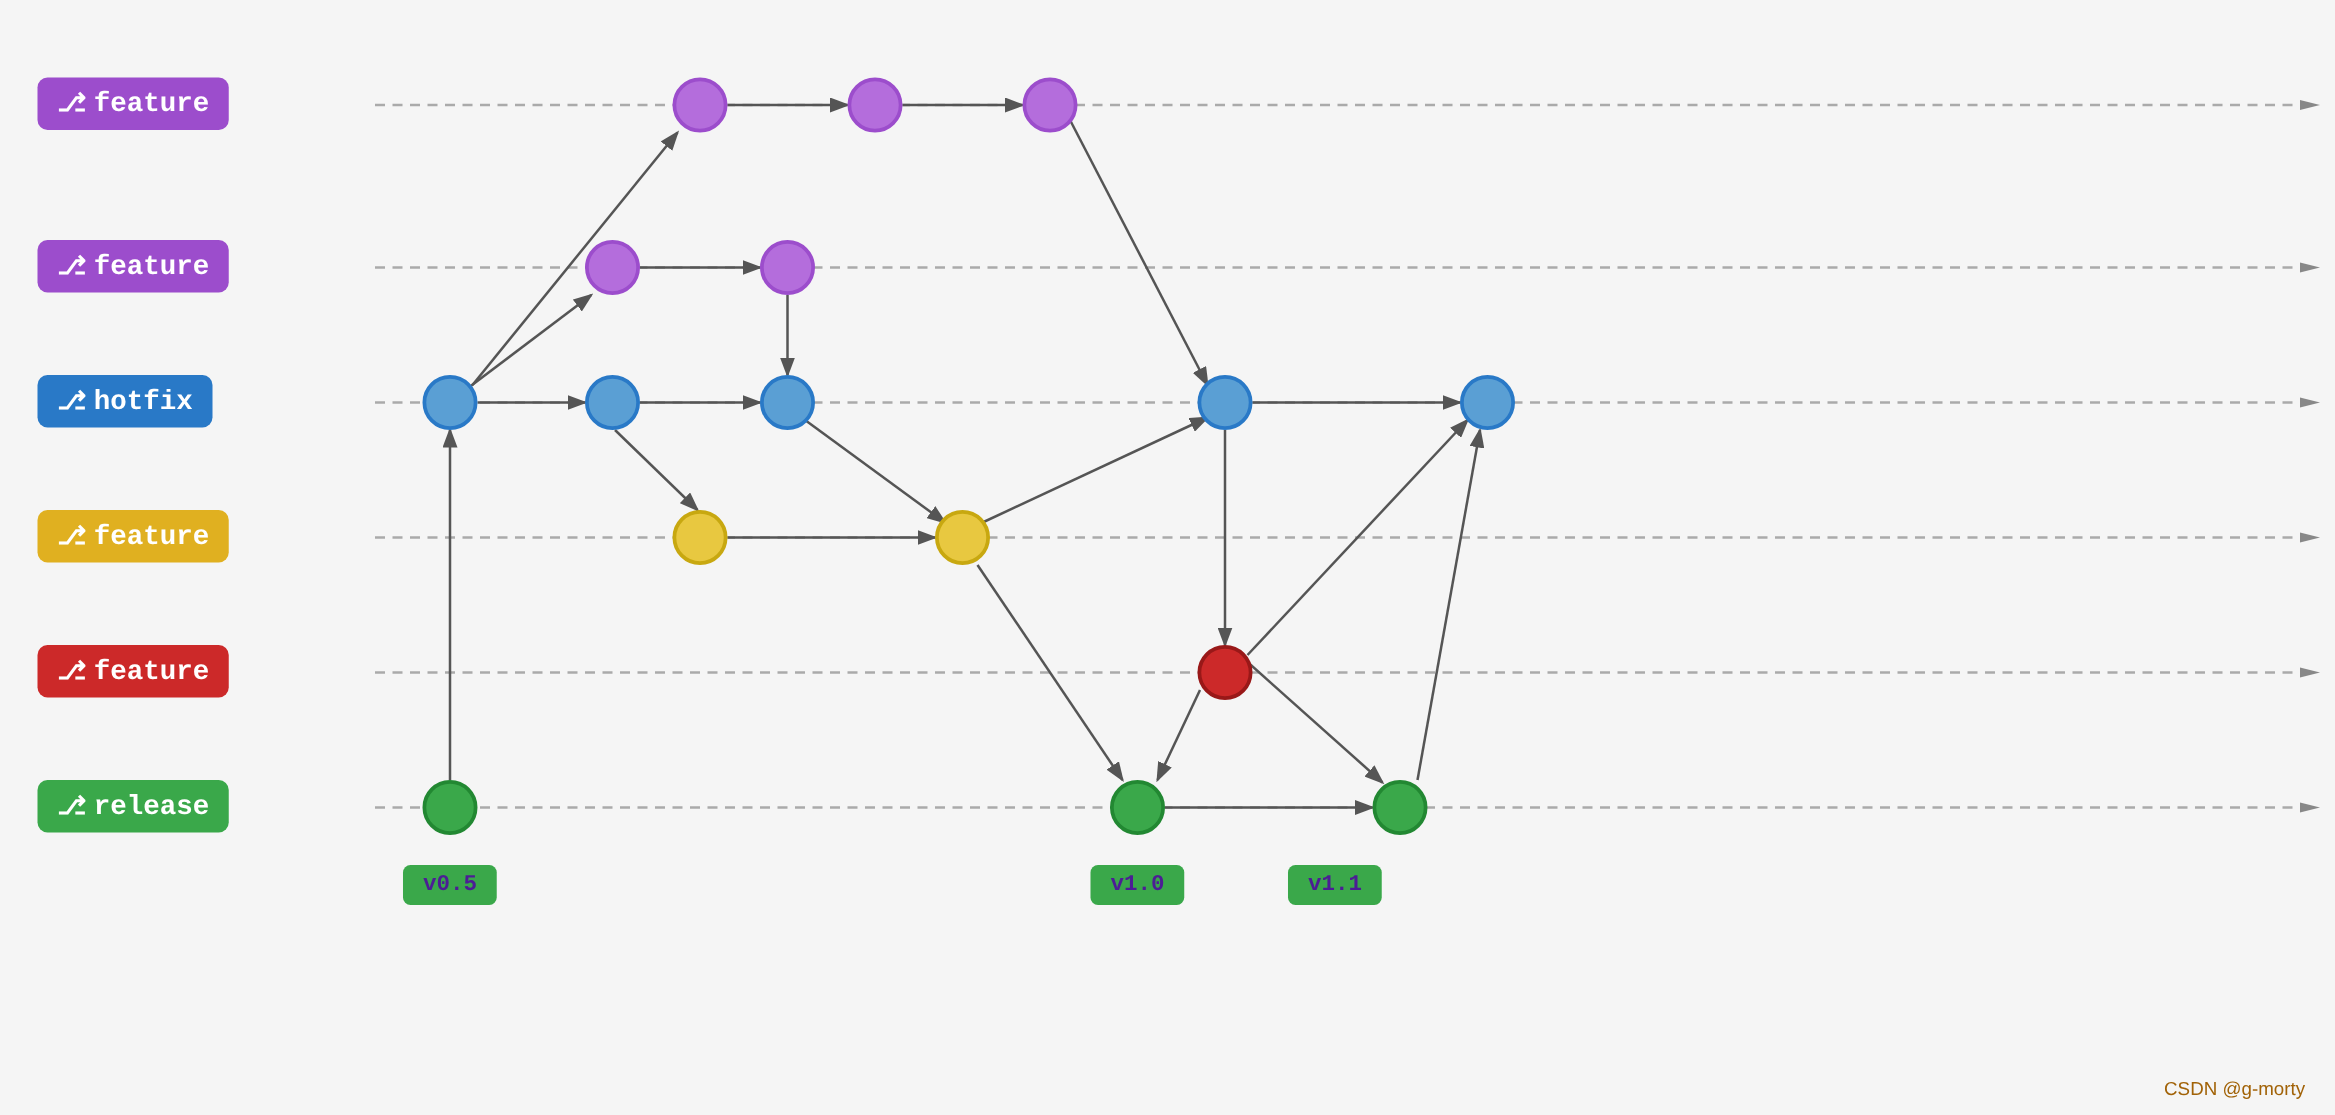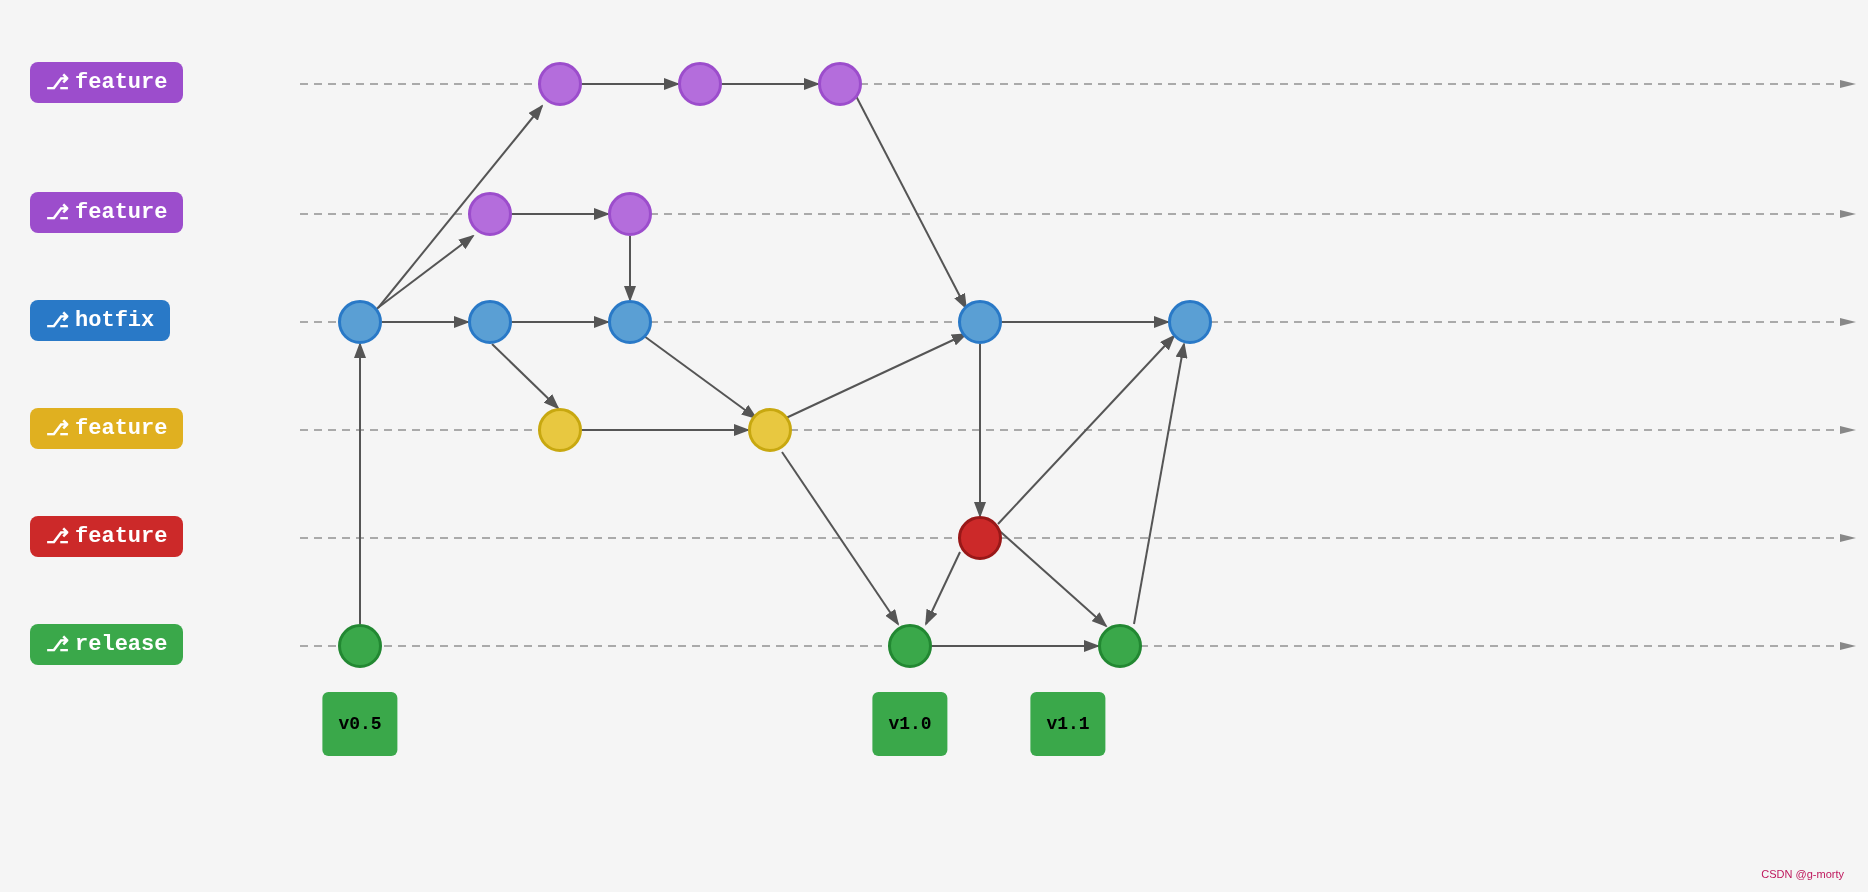--- a/index.html
+++ b/index.html
@@ -58,37 +58,37 @@
     .node-feature { background: #b46ddc; border-color: #9c4dcc; }
     .node-develop  { background: #5a9fd4; border-color: #2979c7; }
     .node-release  { background: #e8c840; border-color: #c8a810; }
     .node-hotfix   { background: #cc2929; border-color: #991818; }
     .node-master   { background: #3aa84a; border-color: #228832; }
 
     
     .version-tag {
       position: absolute;
       background: #3aa84a;
-      color: #000000;
+      color: #4c1d95;
       font-size: 18px;
       font-weight: bold;
-      padding: 22px 16px;
+      padding: 6px 16px;
       border-radius: 6px;
       transform: translateX(-50%);
       font-family: 'Courier New', monospace;
       text-align: center;
     }
 
     
     .watermark {
       position: absolute;
       bottom: 12px;
       right: 24px;
-      color: #be185d;
-      font-size: 11px;
+      color: #a16207;
+      font-size: 15px;
       font-family: sans-serif;
     }
 
     svg.arrows {
       position: absolute;
       top: 0;
       left: 0;
       width: 1868px;
       height: 892px;
       pointer-events: none;

